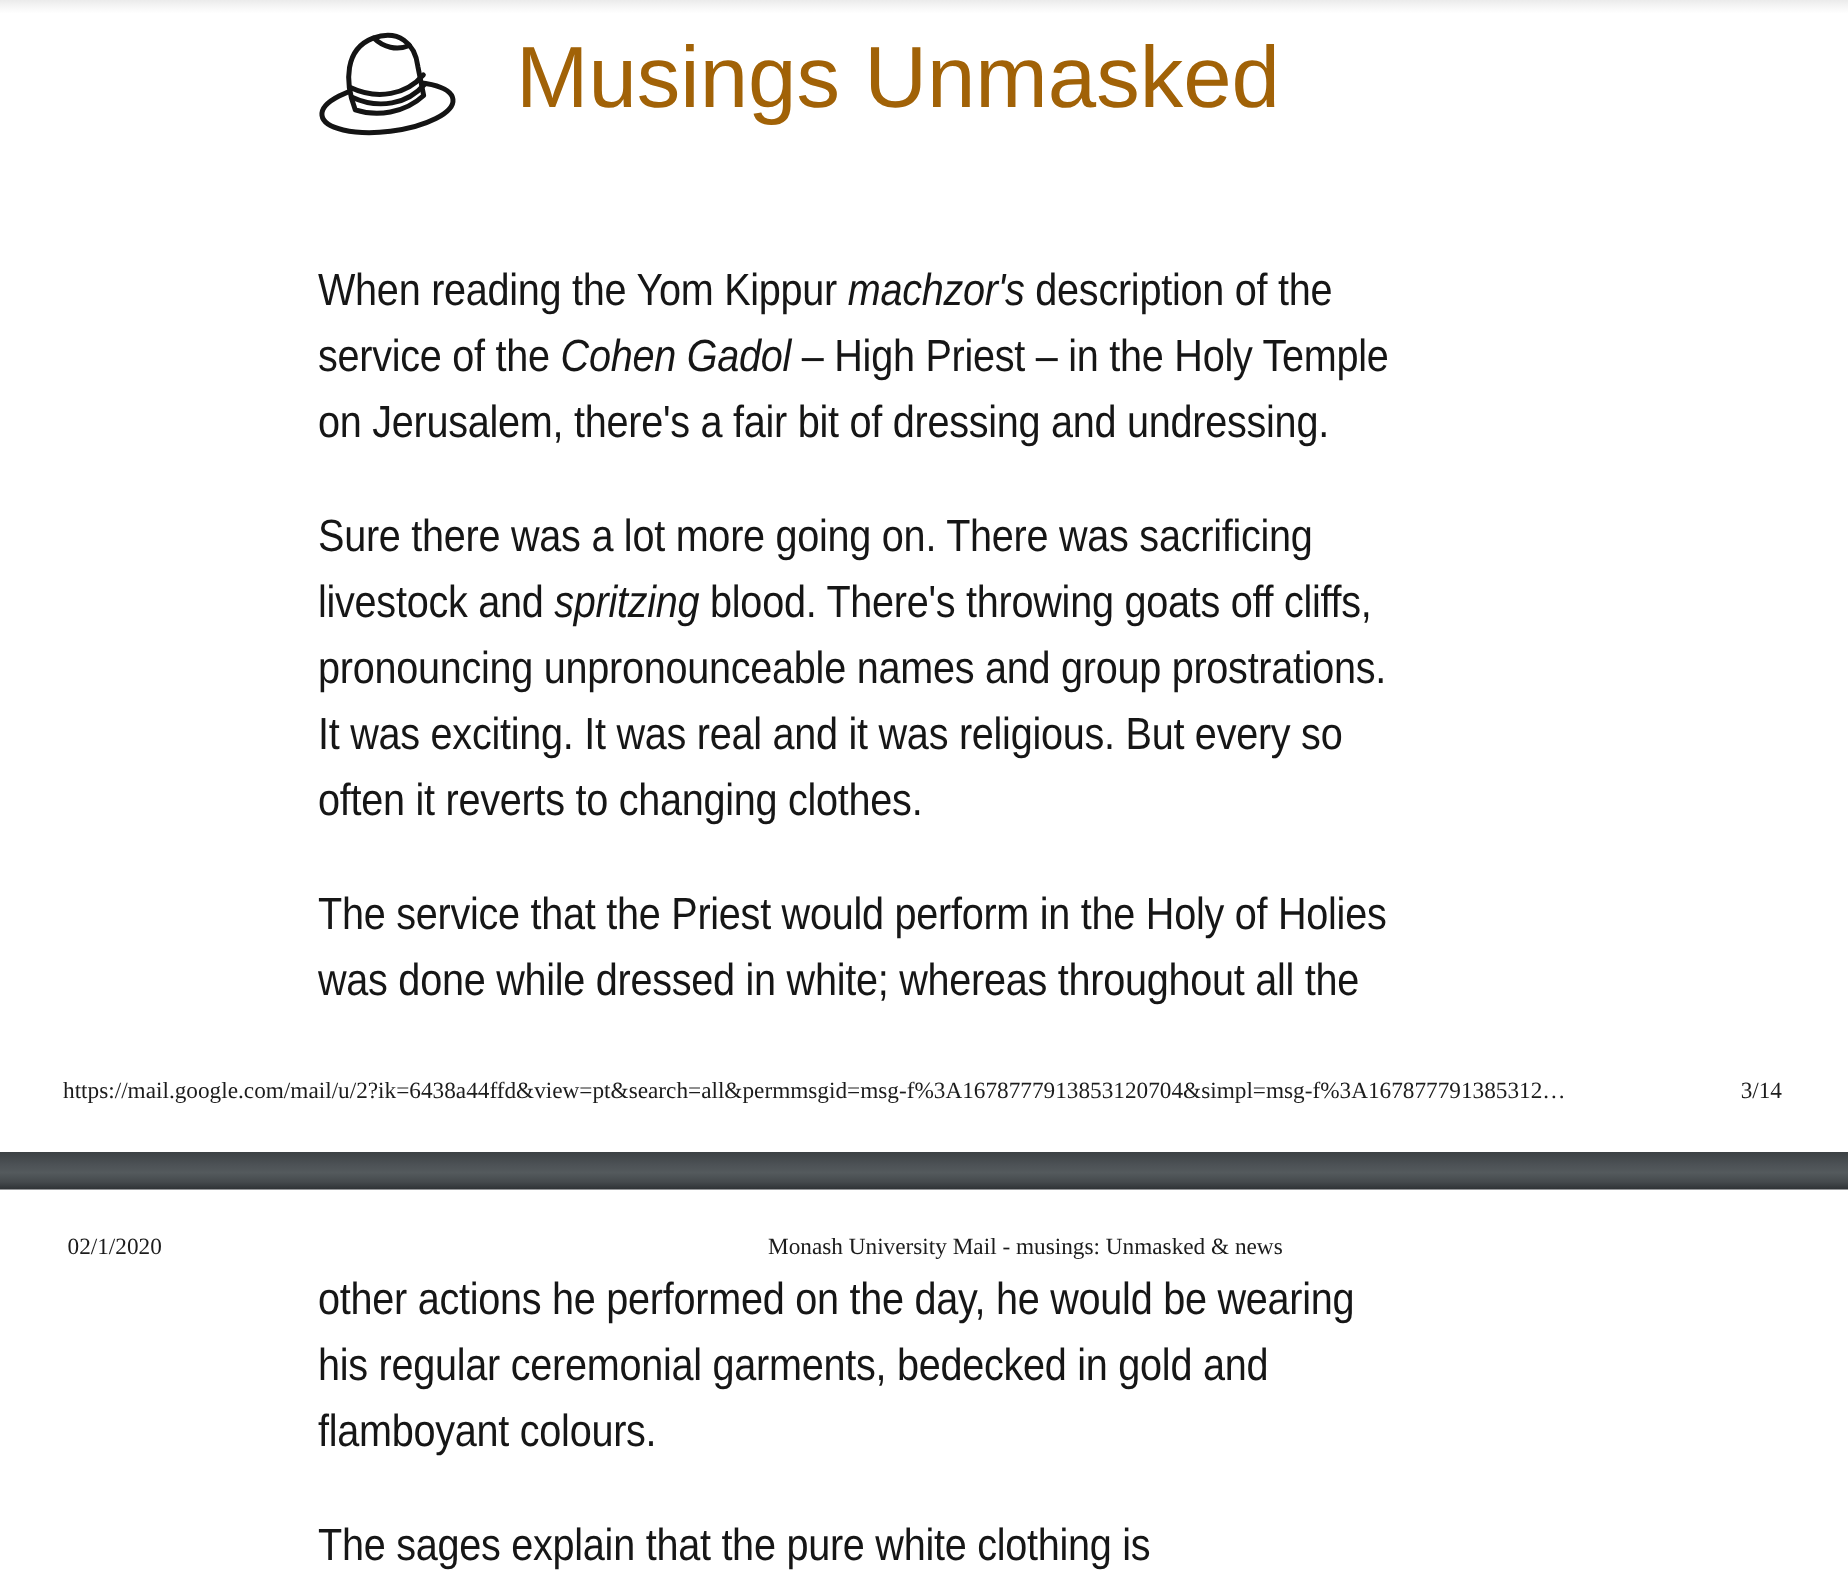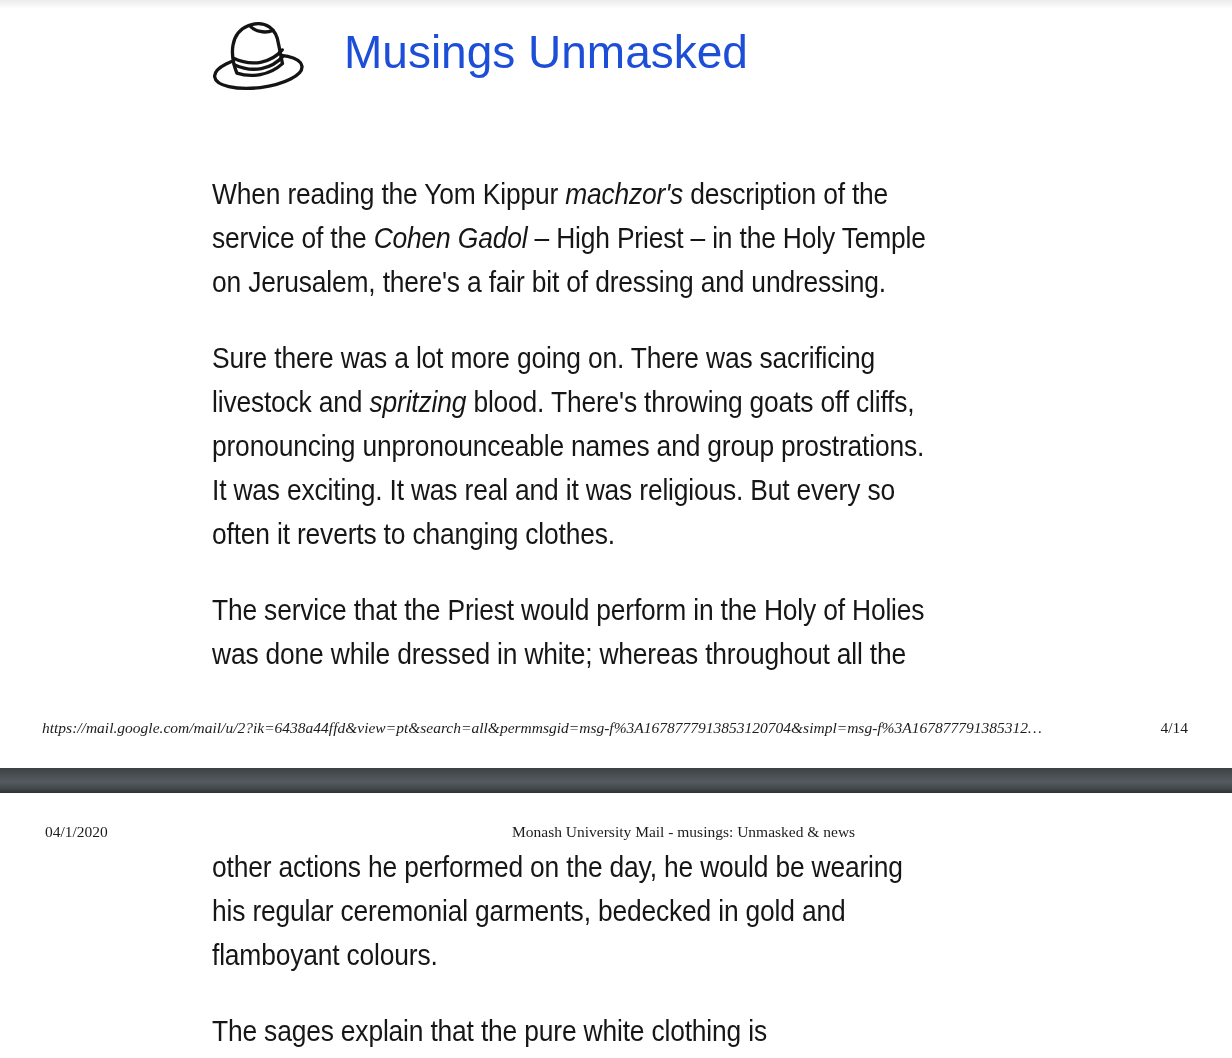--- a/index.html
+++ b/index.html
@@ -8,43 +8,43 @@
 
   .top-shade {
     position: absolute; left: 0; top: 0; width: 1232px; height: 9px;
     background: linear-gradient(180deg, #ebebeb 0%, #f7f7f7 55%, #ffffff 100%);
   }
 
   
   .hat-icon { position: absolute; left: 207px; top: 12px; width: 100px; height: 86px; }
   .masthead-title {
     position: absolute; left: 344px; top: 20px;
-    font-size: 46px; line-height: 64px; font-weight: 400;
-    letter-spacing: 0px; color: #1d4ed8; white-space: nowrap;
+    font-size: 58px; line-height: 64px; font-weight: 400;
+    letter-spacing: 0px; color: #a16207; white-space: nowrap;
   }
 
   
   .body-text {
     position: absolute; left: 212px; width: 940px;
     font-size: 30px; line-height: 44px; color: #161616;
     transform: scaleX(0.88); transform-origin: 0 0;
     letter-spacing: -0.2px;
   }
   .body-page1 { top: 172px; }
   .body-page2 { top: 845px; }
   .para { margin-bottom: 32px; }
   .line { white-space: nowrap; }
   .it { font-style: italic; }
 
   
   .print-serif {
     font-family: "Liberation Serif", serif;
     font-size: 15.5px; line-height: 19px; color: #1c1c1c; white-space: nowrap;
   }
-  .p1-footer-url  { position: absolute; left: 42px;  top: 718px; font-style: italic; }
+  .p1-footer-url  { position: absolute; left: 42px;  top: 718px; }
   .p1-footer-page { position: absolute; right: 44px; top: 718px; }
   .p2-header-date  { position: absolute; left: 45px;  top: 822px; }
   .p2-header-title { position: absolute; left: 493px; top: 822px; margin-left: 19px; }
 
   
   .page-divider {
     position: absolute; left: 0; top: 768px; width: 1232px; height: 25px;
     background: linear-gradient(180deg, #3c4144 0%, #4d5256 35%, #545a5d 55%, #454a4d 80%, #2e3235 100%);
   }
 </style>
@@ -80,28 +80,28 @@
         <div class="line"><span>It was exciting. It was real and it was religious. But every so</span></div>
         <div class="line"><span>often it reverts to changing clothes.</span></div>
       </div>
       <div class="para">
         <div class="line"><span>The service that the Priest would perform in the Holy of Holies</span></div>
         <div class="line"><span>was done while dressed in white; whereas throughout all the</span></div>
       </div>
     </div>
 
   <div class="print-serif p1-footer-url">https://mail.google.com/mail/u/2?ik=6438a44ffd&amp;view=pt&amp;search=all&amp;permmsgid=msg-f%3A1678777913853120704&amp;simpl=msg-f%3A167877791385312…</div>
-  <div class="print-serif p1-footer-page">4/14</div>
+  <div class="print-serif p1-footer-page">3/14</div>
 </div>
 
 <div class="page-divider"></div>
 
 <div>
 
-  <div class="print-serif p2-header-date">04/1/2020</div>
+  <div class="print-serif p2-header-date">02/1/2020</div>
   <div class="print-serif p2-header-title">Monash University Mail - musings: Unmasked &amp; news</div>
 
   <div class="body-text body-page2">
       <div class="para">
         <div class="line"><span>other actions he performed on the day, he would be wearing</span></div>
         <div class="line"><span>his regular ceremonial garments, bedecked in gold and</span></div>
         <div class="line"><span>flamboyant colours.</span></div>
       </div>
       <div class="para">
         <div class="line"><span>The sages explain that the pure white clothing is</span></div>

